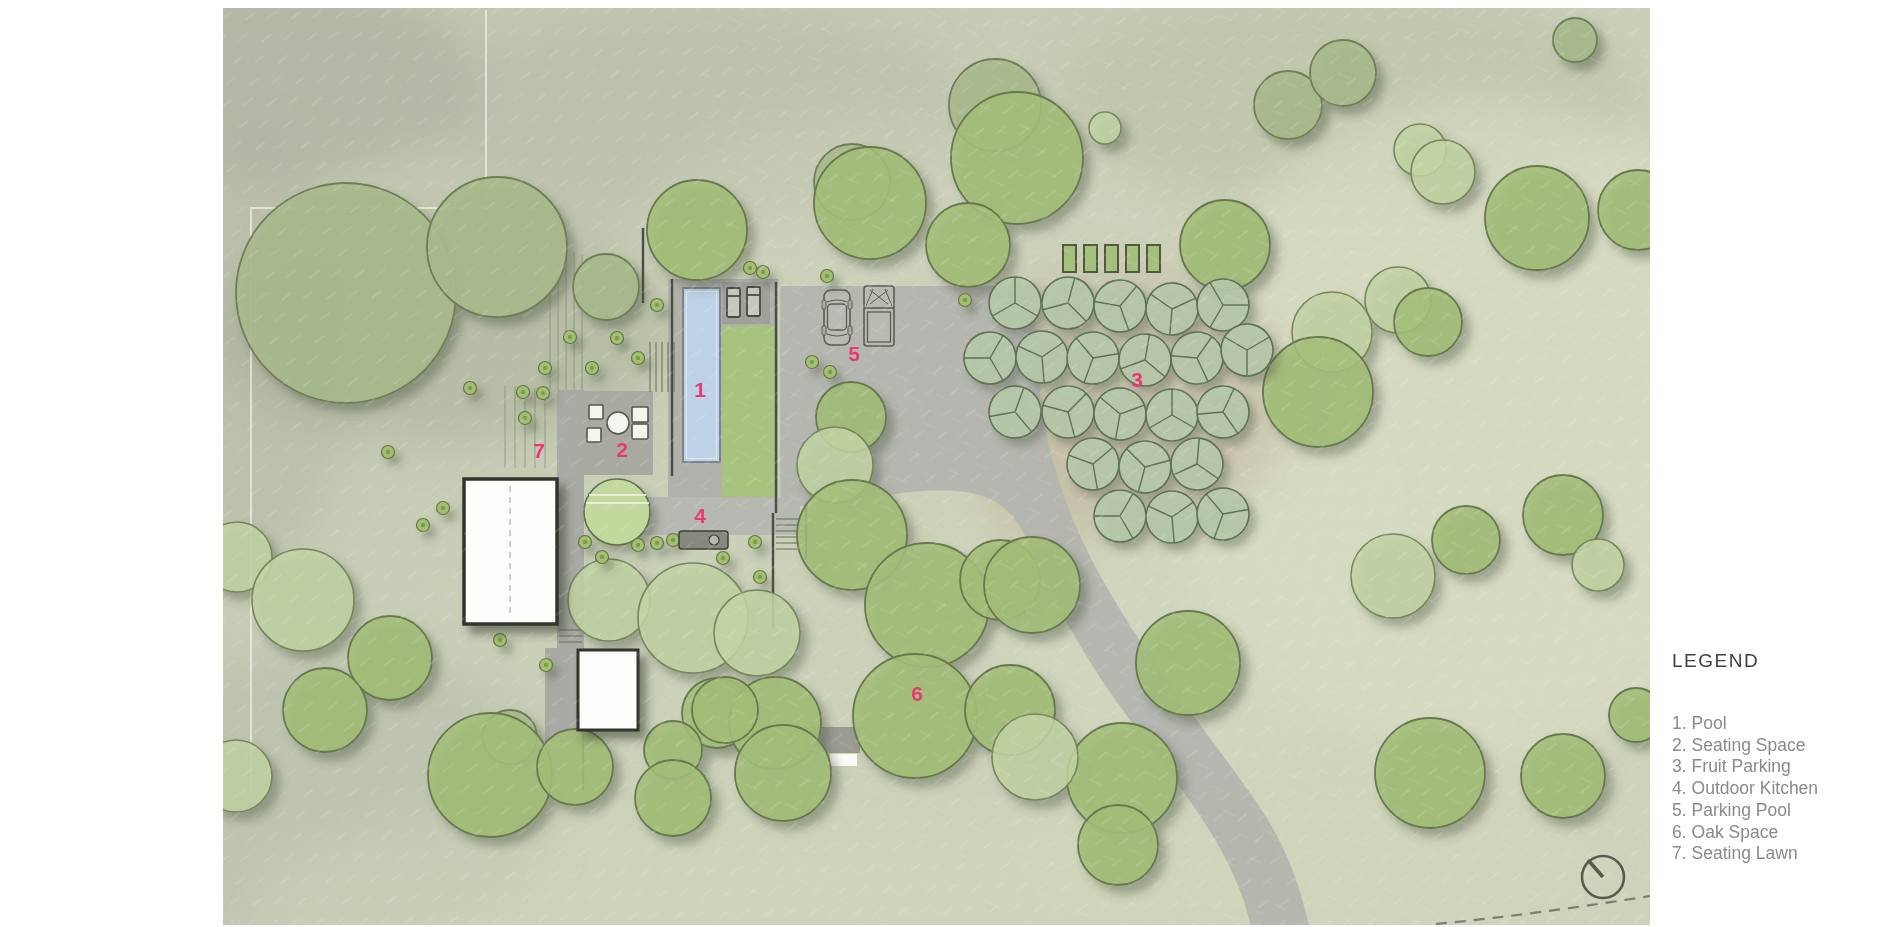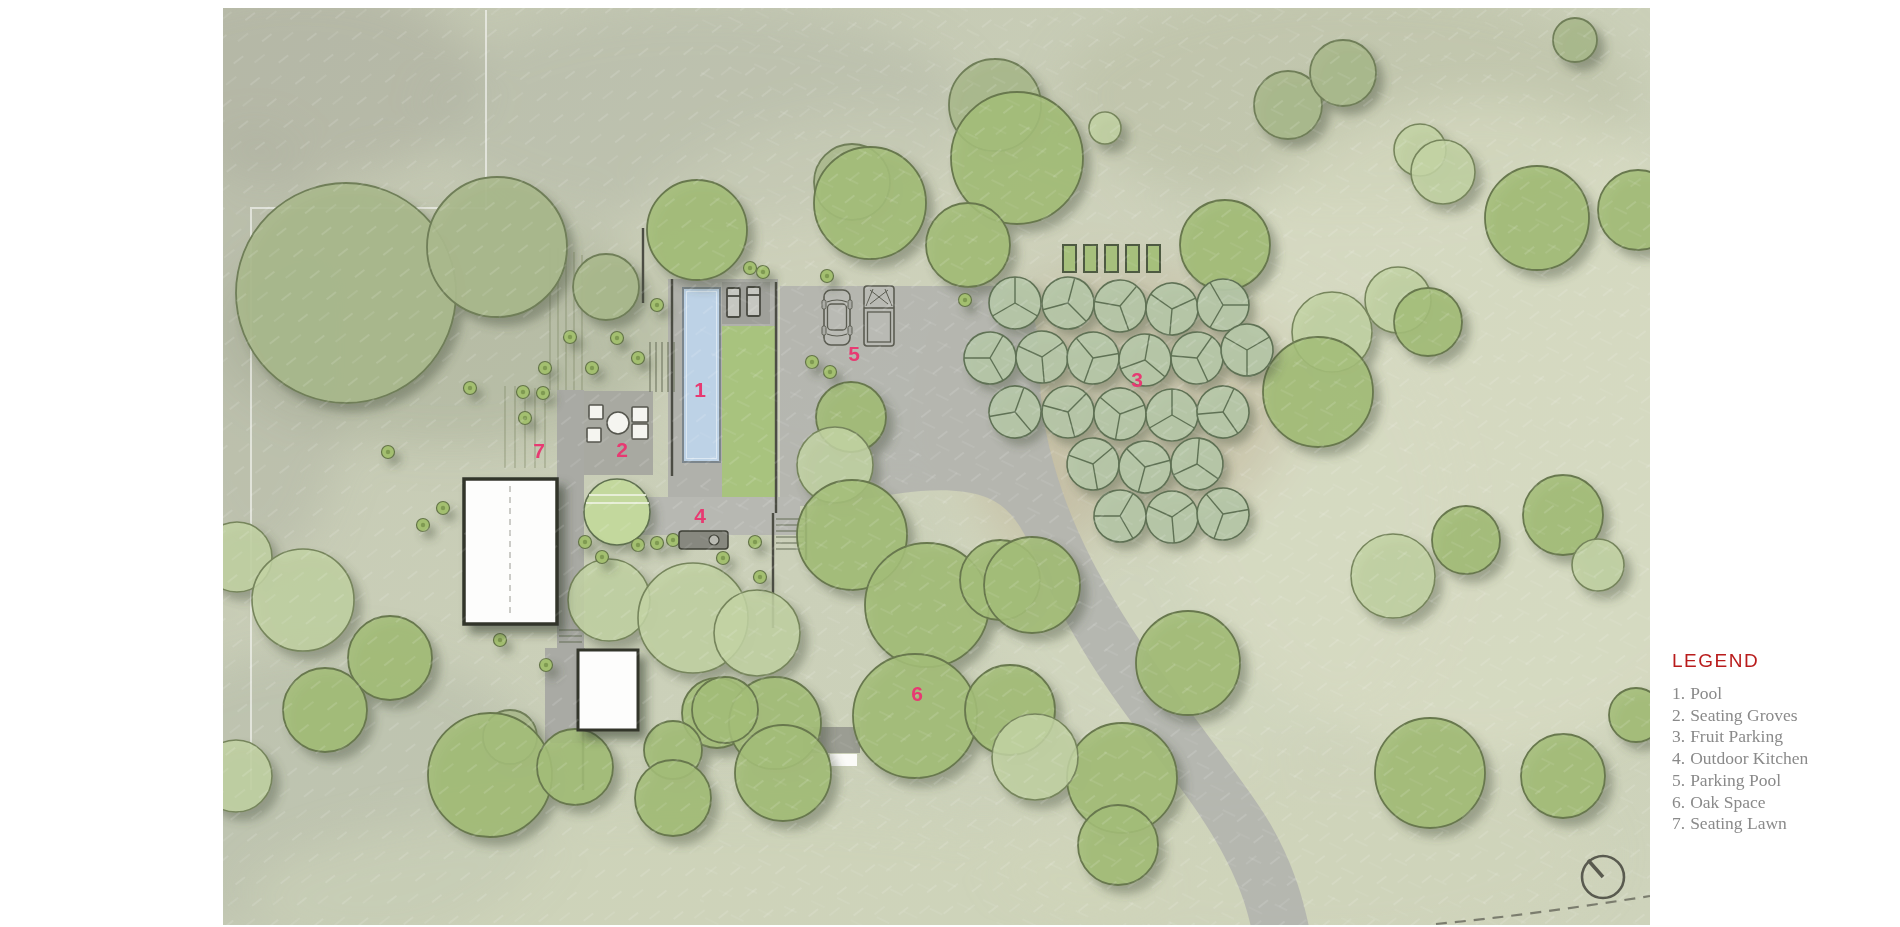--- a/index.html
+++ b/index.html
@@ -9,22 +9,22 @@
   svg{position:absolute;left:0;top:0;}
   .tb{fill:#a3bd78;stroke:#68784e;stroke-width:1.8;fill-opacity:.88;}
   .tp{fill:#c2d2a3;stroke:#76855c;stroke-width:1.6;fill-opacity:.85;}
   .ts{fill:#a9b98c;stroke:#6f7e58;stroke-width:1.8;fill-opacity:.92;}
   .wall{stroke:#4c4d44;stroke-width:2.4;stroke-linecap:butt;}
   .step{stroke:#6f7660;stroke-width:1.3;opacity:.85;}
   .terr{stroke:#79825f;stroke-width:1.1;opacity:.55;}
   .marker{font-family:"Liberation Sans",sans-serif;font-size:21px;font-weight:bold;
           fill:#e73a72;text-anchor:middle;}
   .legend{position:absolute;left:1672px;top:650px;color:#8a8a8a;}
-  .legend-title{font-size:19px;letter-spacing:1.5px;color:#b91c1c;}
-  .legend-items{margin-top:11px;font-size:17.5px;line-height:21.7px;font-family:Liberation Serif, serif;}
+  .legend-title{font-size:19px;letter-spacing:1.5px;color:#404040;}
+  .legend-items{margin-top:41px;font-size:17.5px;line-height:21.7px;}
   .legend-item .num{display:inline-block;}
   .legend-item .lbl{margin-left:5px;}
 </style>
 </head>
 <body>
 
 <div id="plan-wrap">
 <svg width="1900" height="927" viewBox="0 0 1900 927">
   <defs>
     <clipPath id="planClip">
@@ -348,21 +348,21 @@
   </g>
 </svg>
 
 <div class="legend">
   <div class="legend-title">LEGEND</div>
   <div class="legend-items">
     <div class="legend-item">
       <span class="num">1.</span><span class="lbl">Pool</span>
     </div>
     <div class="legend-item">
-      <span class="num">2.</span><span class="lbl">Seating Groves</span>
+      <span class="num">2.</span><span class="lbl">Seating Space</span>
     </div>
     <div class="legend-item">
       <span class="num">3.</span><span class="lbl">Fruit Parking</span>
     </div>
     <div class="legend-item">
       <span class="num">4.</span><span class="lbl">Outdoor Kitchen</span>
     </div>
     <div class="legend-item">
       <span class="num">5.</span><span class="lbl">Parking Pool</span>
     </div>

